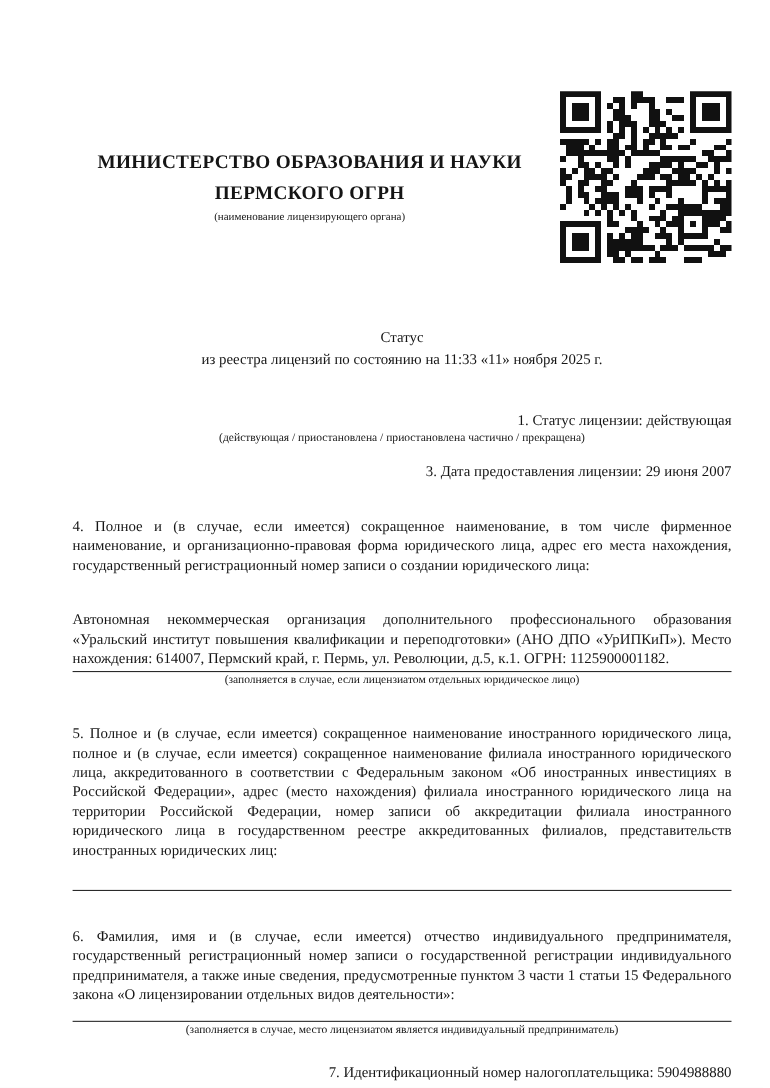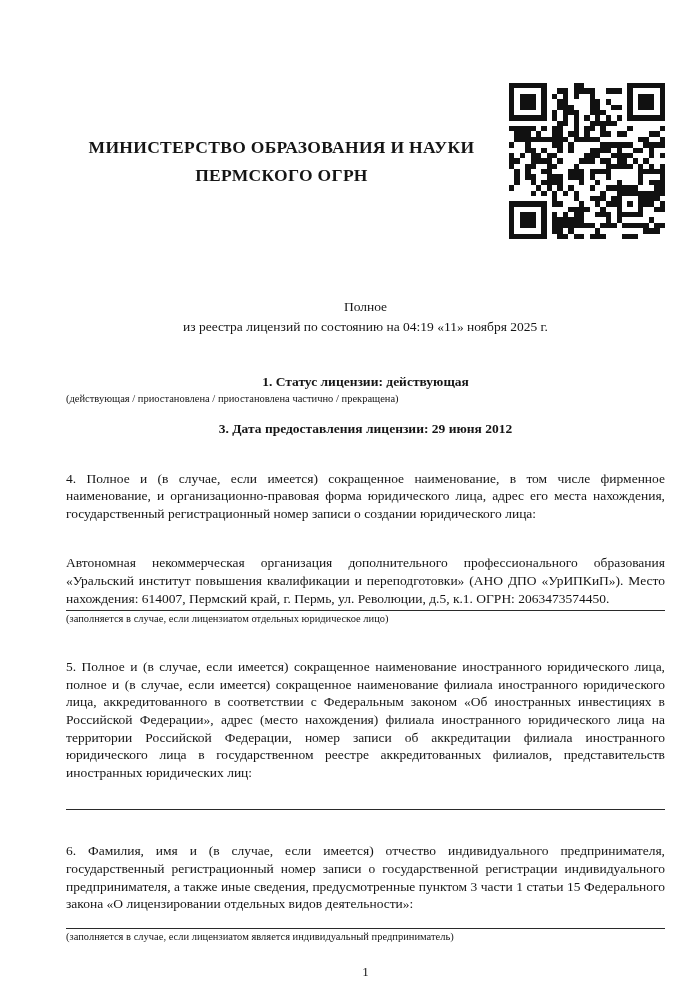--- a/index.html
+++ b/index.html
@@ -46,24 +46,24 @@
     text-align: center;
     font-size: 13.5px;
     line-height: 20px;
   }
   .items {
     margin-top: 36px;
     font-size: 13.5px;
     line-height: 17.6px;
   }
   .item { margin-bottom: 14.5px; }
-  .item-text { text-align: center; font-weight: bold; }
+  .item-text { text-align: right; }
   .para { text-align: justify; margin-top: 32px; }
   .fill-caption {
-    text-align: left;
+    text-align: center;
     font-size: 10.5px;
     line-height: 14px;
     margin-top: 1px;
   }
   .rule {
     border: none;
     border-top: 1.6px solid #2a2a2a;
     margin: 2px 0 0 0;
   }
   .blank-lg { height: 26px; }
@@ -78,20 +78,21 @@
 </style>
 </head>
 <body>
 
 <div class="page">
 
   <div class="header-row">
     <div class="ministry-block">
       <div class="ministry-line">МИНИСТЕРСТВО ОБРАЗОВАНИЯ И НАУКИ</div>
       <div class="ministry-line">ПЕРМСКОГО ОГРН</div>
+      <div class="ministry-caption">(наименование лицензирующего органа)</div>
     </div>
     <div class="qr">
       <svg viewBox="0 0 29 29" shape-rendering="crispEdges" xmlns="http://www.w3.org/2000/svg">
           <rect x="0" y="0" width="1" height="1" fill="#111111"></rect>
           <rect x="1" y="0" width="1" height="1" fill="#111111"></rect>
           <rect x="2" y="0" width="1" height="1" fill="#111111"></rect>
           <rect x="3" y="0" width="1" height="1" fill="#111111"></rect>
           <rect x="4" y="0" width="1" height="1" fill="#111111"></rect>
           <rect x="5" y="0" width="1" height="1" fill="#111111"></rect>
           <rect x="6" y="0" width="1" height="1" fill="#111111"></rect>
@@ -513,54 +514,57 @@
           <rect x="16" y="28" width="1" height="1" fill="#111111"></rect>
           <rect x="17" y="28" width="1" height="1" fill="#111111"></rect>
           <rect x="21" y="28" width="1" height="1" fill="#111111"></rect>
           <rect x="22" y="28" width="1" height="1" fill="#111111"></rect>
           <rect x="23" y="28" width="1" height="1" fill="#111111"></rect>
         </svg>
     </div>
   </div>
 
   <div class="doc-title">
-    <div>Полное</div>
-    <div>из реестра лицензий по состоянию на 04:19 «11» ноября 2025 г.</div>
+    <div>Статус</div>
+    <div>из реестра лицензий по состоянию на 11:33 «11» ноября 2025 г.</div>
   </div>
 
   <div class="items">
 
     <div class="item item-1">
       <div class="item-text">1. Статус лицензии: действующая</div>
       <div class="fill-caption">(действующая / приостановлена / приостановлена частично / прекращена)</div>
     </div>
 
 
     <div class="item item-3">
-      <div class="item-text">3. Дата предоставления лицензии: 29 июня 2012</div>
+      <div class="item-text">3. Дата предоставления лицензии: 29 июня 2007</div>
     </div>
 
     <div class="item item-4">
       <div class="para">4. Полное и (в случае, если имеется) сокращенное наименование, в том числе фирменное наименование, и организационно-правовая форма юридического лица, адрес его места нахождения, государственный регистрационный номер записи о создании юридического лица:</div>
-      <div class="para">Автономная некоммерческая организация дополнительного профессионального образования «Уральский институт повышения квалификации и переподготовки» (АНО ДПО «УрИПКиП»). Место нахождения: 614007, Пермский край, г. Пермь, ул. Революции, д.5, к.1. ОГРН: 2063473574450.</div>
+      <div class="para">Автономная некоммерческая организация дополнительного профессионального образования «Уральский институт повышения квалификации и переподготовки» (АНО ДПО «УрИПКиП»). Место нахождения: 614007, Пермский край, г. Пермь, ул. Революции, д.5, к.1. ОГРН: 1125900001182.</div>
       <hr class="rule">
       <div class="fill-caption">(заполняется в случае, если лицензиатом отдельных юридическое лицо)</div>
     </div>
 
     <div class="item item-5">
       <div class="para">5. Полное и (в случае, если имеется) сокращенное наименование иностранного юридического лица, полное и (в случае, если имеется) сокращенное наименование филиала иностранного юридического лица, аккредитованного в соответствии с Федеральным законом «Об иностранных инвестициях в Российской Федерации», адрес (место нахождения) филиала иностранного юридического лица на территории Российской Федерации, номер записи об аккредитации филиала иностранного юридического лица в государственном реестре аккредитованных филиалов, представительств иностранных юридических лиц:</div>
       <div class="blank-lg"></div>
       <hr class="rule">
     </div>
 
     <div class="item item-6">
       <div class="para">6. Фамилия, имя и (в случае, если имеется) отчество индивидуального предпринимателя, государственный регистрационный номер записи о государственной регистрации индивидуального предпринимателя, а также иные сведения, предусмотренные пунктом 3 части 1 статьи 15 Федерального закона «О лицензировании отдельных видов деятельности»:</div>
       <div class="blank-sm"></div>
       <hr class="rule">
-      <div class="fill-caption">(заполняется в случае, если лицензиатом является индивидуальный предприниматель)</div>
-    </div>
-
+      <div class="fill-caption">(заполняется в случае, место лицензиатом является индивидуальный предприниматель)</div>
+    </div>
+
+    <div class="item item-7">
+      <div class="item-text">7. Идентификационный номер налогоплательщика: 5904988880</div>
+    </div>
 
   </div>
 
   <div class="page-number">1</div>
 
 </div>
 
 </body></html>

